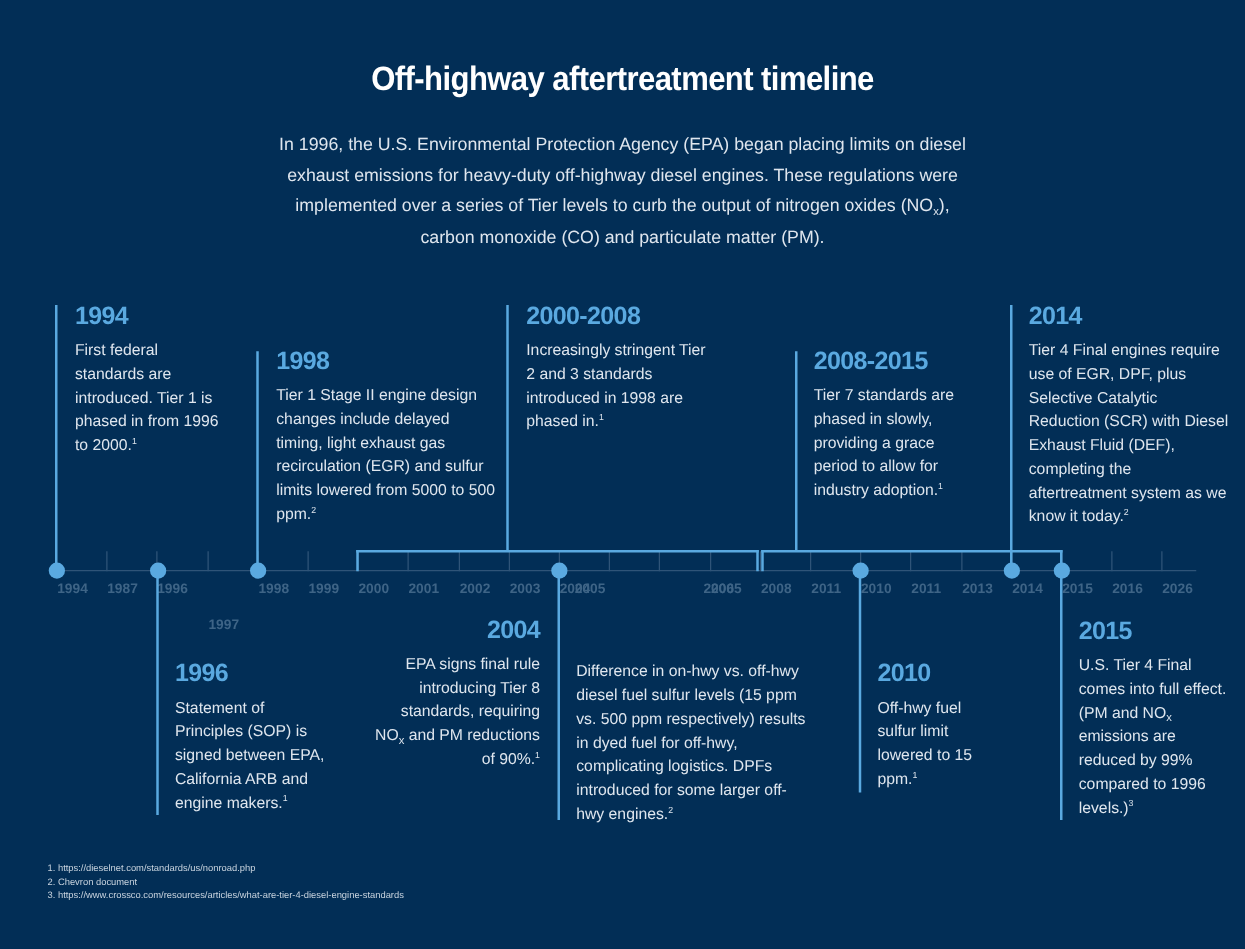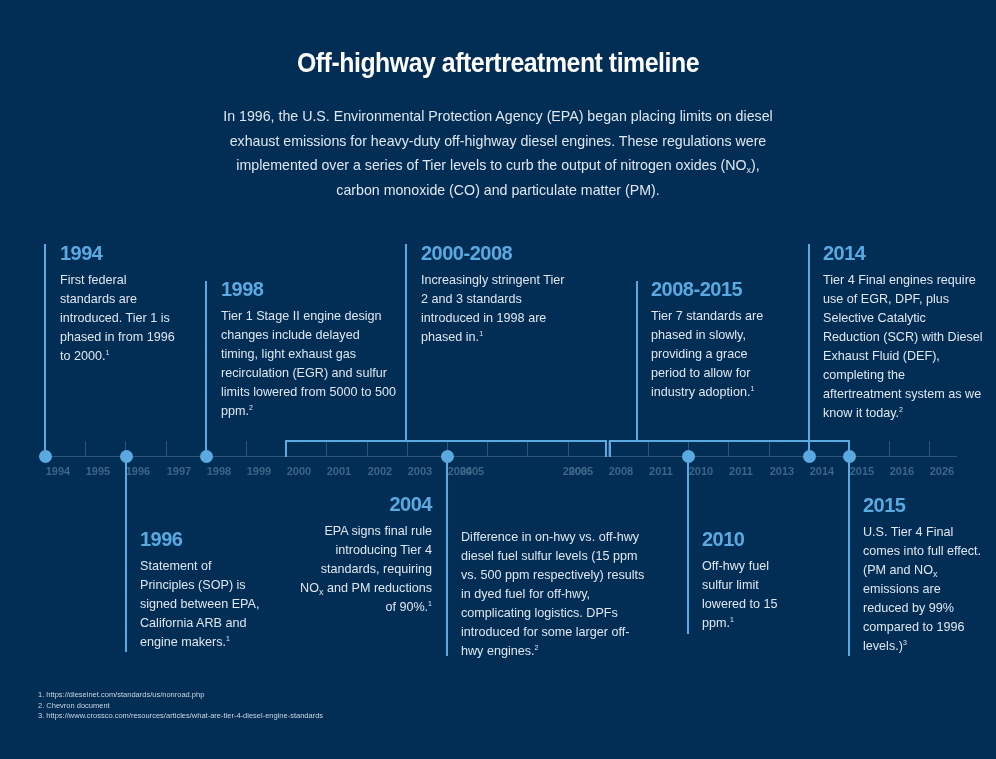--- a/index.html
+++ b/index.html
@@ -52,23 +52,23 @@
     <div class="tick" style="left: 688px;"></div>
     <div class="tick" style="left: 728px;"></div>
     <div class="tick" style="left: 769px;"></div>
     <div class="tick" style="left: 809px;"></div>
     <div class="tick" style="left: 849px;"></div>
     <div class="tick" style="left: 889px;"></div>
     <div class="tick" style="left: 929px;"></div>
   </div>
 <div id="labels">
     <div class="ylabel" style="left: 38px;">1994</div>
-    <div class="ylabel" style="left: 78px;">1995</div>
+    <div class="ylabel" style="left: 78px;">1987</div>
     <div class="ylabel" style="left: 118px;">1996</div>
-    <div class="ylabel" style="left: 159px;">1997</div>
+    <div class="ylabel" style="left: 159px; margin-top: 29px;">1997</div>
     <div class="ylabel" style="left: 199px;">1998</div>
     <div class="ylabel" style="left: 239px;">1999</div>
     <div class="ylabel" style="left: 279px;">2000</div>
     <div class="ylabel" style="left: 319px;">2001</div>
     <div class="ylabel" style="left: 360px;">2002</div>
     <div class="ylabel" style="left: 400px;">2003</div>
     <div class="ylabel" style="left: 440px;">2004</div>
     <div class="ylabel" style="left: 452px;">2005</div>
     <div class="ylabel" style="left: 520px; margin-left: 35px;">2006</div>
     <div class="ylabel" style="left: 561px;">2005</div>
@@ -129,21 +129,21 @@
   <span class="ev-year">2014</span>
   <span class="ev-text"><span>Tier 4 Final engines require use of EGR, DPF, plus Selective Catalytic Reduction (SCR) with Diesel Exhaust Fluid (DEF), completing the aftertreatment system as we know it today.</span><sup>2</sup></span>
 </div>
 
 <div class="ev" style="left:140px; top:530px; width:125px;">
   <span class="ev-year">1996</span>
   <span class="ev-text"><span>Statement of Principles (SOP) is signed between EPA, California ARB and engine makers.</span><sup>1</sup></span>
 </div>
 <div class="ev" style="left:300px; top:495px; width:132px; text-align:right;">
   <span class="ev-year right">2004</span>
-  <span class="ev-text"><span>EPA signs final rule introducing Tier 4 standards, requiring NO</span><sub>x</sub><span> and PM reductions of 90%.</span><sup>1</sup></span>
+  <span class="ev-text"><span>EPA signs final rule introducing Tier 8 standards, requiring NO</span><sub>x</sub><span> and PM reductions of 90%.</span><sup>1</sup></span>
 </div>
 <div class="ev" style="left:461px; top:528px; width:190px;">
   <span class="ev-text"><span>Difference in on-hwy vs. off-hwy diesel fuel sulfur levels (15 ppm vs. 500 ppm respectively) results in dyed fuel for off-hwy, complicating logistics. DPFs introduced for some larger off-hwy engines.</span><sup>2</sup></span>
 </div>
 <div class="ev" style="left:702px; top:530px; width:90px;">
   <span class="ev-year">2010</span>
   <span class="ev-text"><span>Off-hwy fuel sulfur limit lowered to 15 ppm.</span><sup>1</sup></span>
 </div>
 <div class="ev" style="left:863px; top:496px; width:120px;">
   <span class="ev-year">2015</span>

